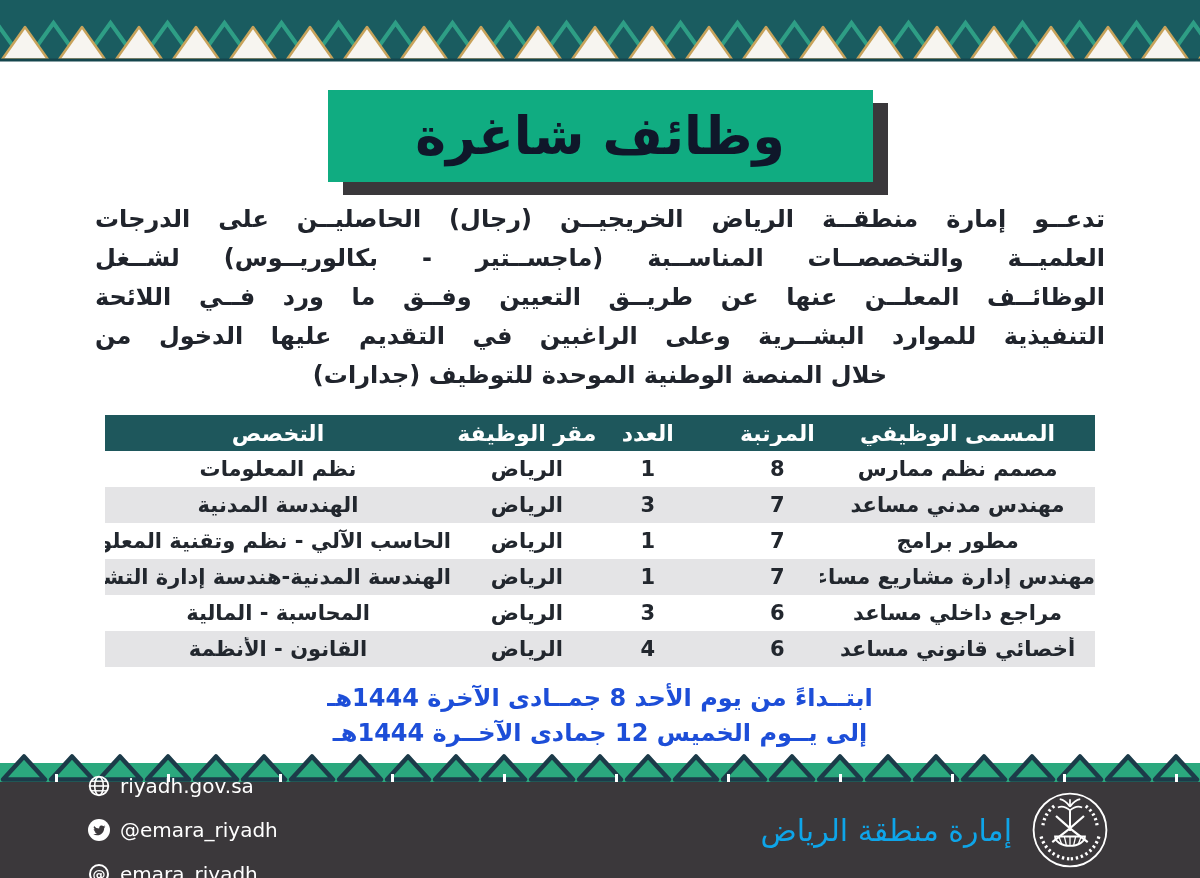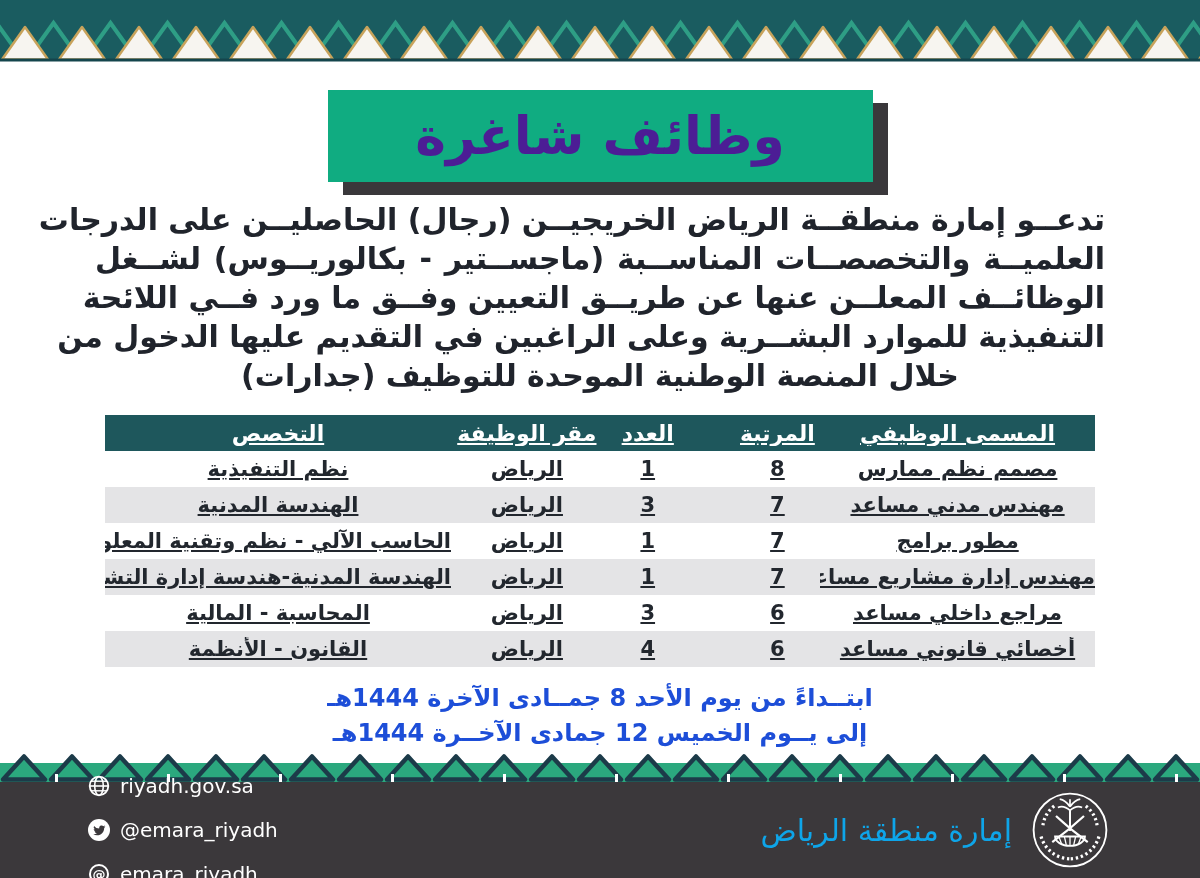--- a/index.html
+++ b/index.html
@@ -13,39 +13,39 @@
 
   
   .title-row { margin-top: 26px; display: flex; justify-content: center; flex: 0 0 auto; }
   .title-box {
     width: 545px; height: 92px;
     background: #10AC81;
     box-shadow: 15px 13px 0 #3A383B;
     display: flex; align-items: center; justify-content: center;
   }
   .title-box span {
-    color: #4c1d95; font-size: 52px; font-weight: bold; line-height: 1;
+    color: #0f172a; font-size: 52px; font-weight: bold; line-height: 1;
     direction: rtl;
   }
 
   
   .intro {
     margin: 18px auto 0; width: 1010px; direction: rtl; flex: 0 0 auto;
-    color: #20242C; font-weight: bold; font-size: 30px;
+    color: #20242C; font-weight: bold; font-size: 24px;
   }
   .intro-line { line-height: 39px; text-align: justify; text-align-last: justify; white-space: nowrap; }
   .intro-line.last { text-align: center; text-align-last: center; }
 
   
   .jobs-table { margin: 20px auto 0; width: 990px; direction: rtl; flex: 0 0 auto; }
   .trow { display: flex; align-items: center; height: 36px; }
   .thead { background: #1E575C; color: #ffffff; font-weight: bold; font-size: 22px; }
   .tbody-row { color: #22272E; font-weight: bold; font-size: 21px; background: #ffffff; }
   .tbody-row.alt { background: #E4E4E6; }
-  .tcell { text-align: center; overflow: hidden; white-space: nowrap; text-decoration: underline; }
+  .tcell { text-align: center; overflow: hidden; white-space: nowrap; }
   .c-title { width: 29%; }
   .c-rank  { width: 9%; margin-left: 42px; }
   .c-count { width: 9.5%; }
   .c-loc   { width: 16%; }
   .c-spec  { width: 36.5%; }
 
   
   .dates {
     margin-top: 14px; direction: rtl; text-align: center; flex: 0 0 auto;
     color: #1d4ed8; font-weight: bold; font-size: 24px;
@@ -113,21 +113,21 @@
     <div class="tcell c-count">العدد</div>
     <div class="tcell c-loc">مقر الوظيفة</div>
     <div class="tcell c-spec">التخصص</div>
   </div>
 
   <div class="trow tbody-row">
     <div class="tcell c-title">مصمم نظم ممارس</div>
     <div class="tcell c-rank">8</div>
     <div class="tcell c-count">1</div>
     <div class="tcell c-loc">الرياض</div>
-    <div class="tcell c-spec">نظم التنفيذية</div>
+    <div class="tcell c-spec">نظم المعلومات</div>
   </div>
   <div class="trow tbody-row alt">
     <div class="tcell c-title">مهندس مدني مساعد</div>
     <div class="tcell c-rank">7</div>
     <div class="tcell c-count">3</div>
     <div class="tcell c-loc">الرياض</div>
     <div class="tcell c-spec">الهندسة المدنية</div>
   </div>
   <div class="trow tbody-row">
     <div class="tcell c-title">مطور برامج</div>

